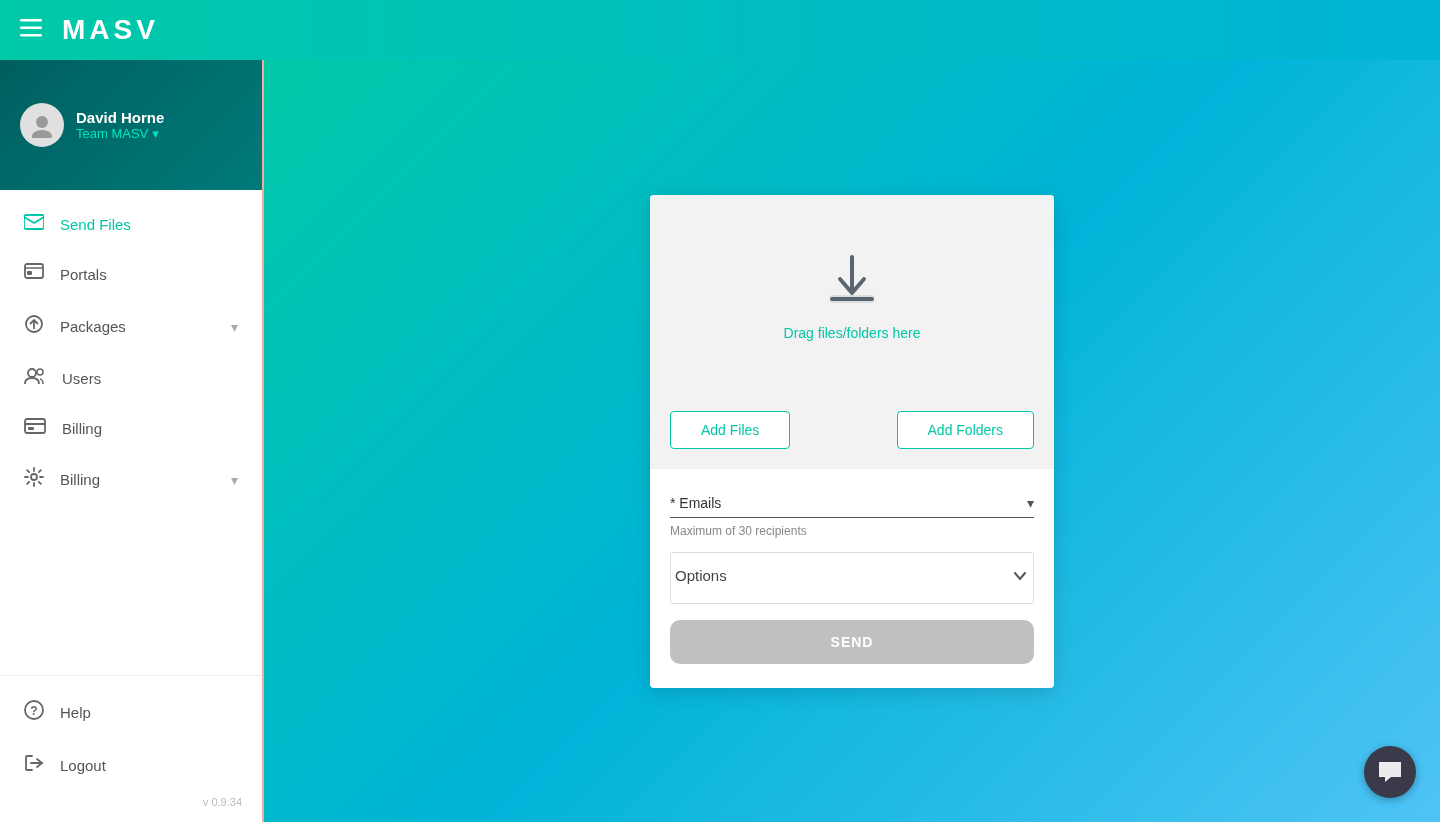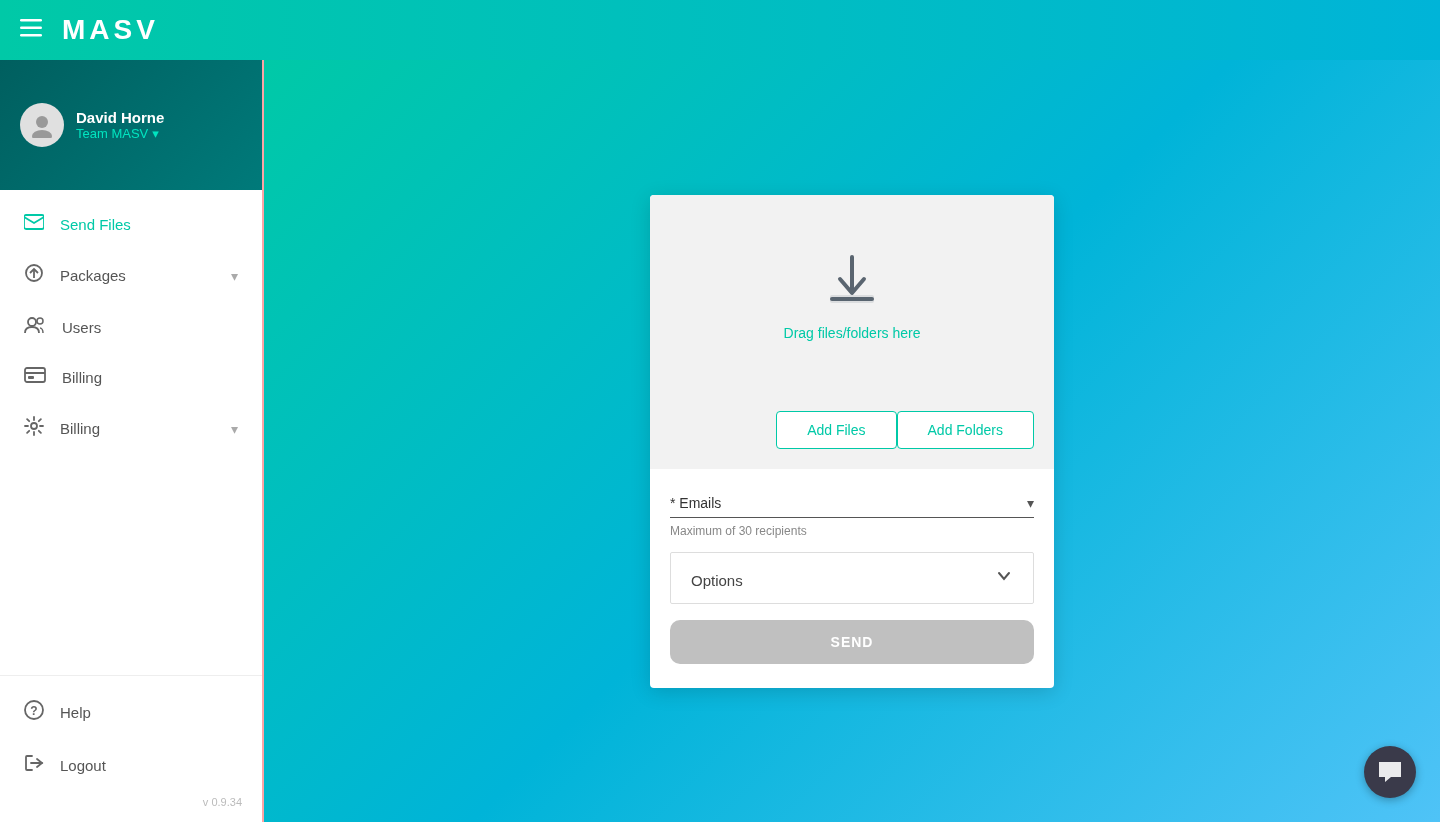--- a/index.html
+++ b/index.html
@@ -143,21 +143,21 @@
     }
     .drag-text {
       color: #00c9a7;
       font-size: 14px;
     }
 
     .card-buttons {
       background: #f2f2f2;
       padding: 16px 20px 20px;
       display: flex;
-      justify-content: flex-end;
+      justify-content: space-between;
     }
     .btn-outline {
       border: 1.5px solid #00c9a7;
       background: white;
       color: #00c9a7;
       padding: 10px 30px;
       border-radius: 4px;
       font-size: 14px;
       cursor: pointer;
       font-weight: 500;
@@ -187,23 +187,23 @@
     }
     .max-recipients-text {
       font-size: 12px;
       color: #888;
       margin-bottom: 14px;
     }
 
     .options-dropdown {
       border: 1px solid #ddd;
       border-radius: 2px;
-      padding: 14px 20px;
-      display: flex;
-      align-items: flex-end;
+      padding: 14px 4px;
+      display: flex;
+      align-items: flex-start;
       justify-content: space-between;
       cursor: pointer;
       background: white;
       margin-bottom: 16px;
     }
     .options-label {
       font-size: 15px;
       color: #444;
     }
     .options-chevron {
@@ -281,20 +281,30 @@
       <div class="nav-item active">
         <span class="nav-icon">
           <svg width="20" height="16" viewBox="0 0 20 16" fill="none">
             <rect x="0" y="1" width="20" height="14" rx="2" stroke="#00c9a7" stroke-width="1.8" fill="none"></rect>
             <polyline points="0,3 10,9 20,3" stroke="#00c9a7" stroke-width="1.8" fill="none"></polyline>
           </svg>
         </span>
         <span class="nav-label">Send Files</span>
       </div>
 
+      <div class="nav-item">
+        <span class="nav-icon">
+          <svg width="20" height="18" viewBox="0 0 20 18" fill="none">
+            <rect x="1" y="1" width="18" height="14" rx="2" stroke="#666" stroke-width="1.8" fill="none"></rect>
+            <line x1="1" y1="5" x2="19" y2="5" stroke="#666" stroke-width="1.5"></line>
+            <rect x="3" y="8" width="5" height="4" rx="1" fill="#666"></rect>
+          </svg>
+        </span>
+        <span class="nav-label">Portals</span>
+      </div>
 
       <div class="nav-item">
         <span class="nav-icon">
           <svg width="20" height="20" viewBox="0 0 20 20" fill="none">
             <circle cx="10" cy="10" r="8" stroke="#666" stroke-width="1.8" fill="none"></circle>
             <polyline points="6,10 10,6 14,10" stroke="#666" stroke-width="1.8" fill="none"></polyline>
             <line x1="10" y1="6" x2="10" y2="15" stroke="#666" stroke-width="1.8"></line>
           </svg>
         </span>
         <span class="nav-label">Packages</span>

